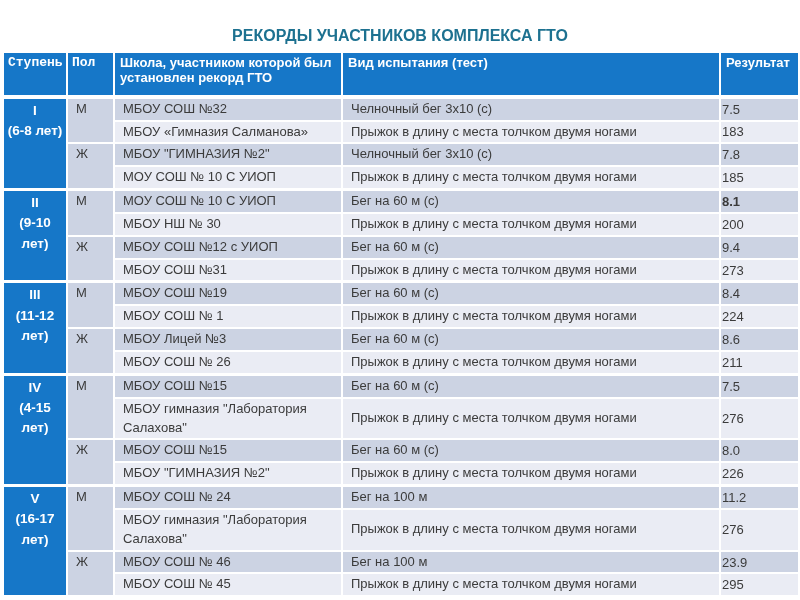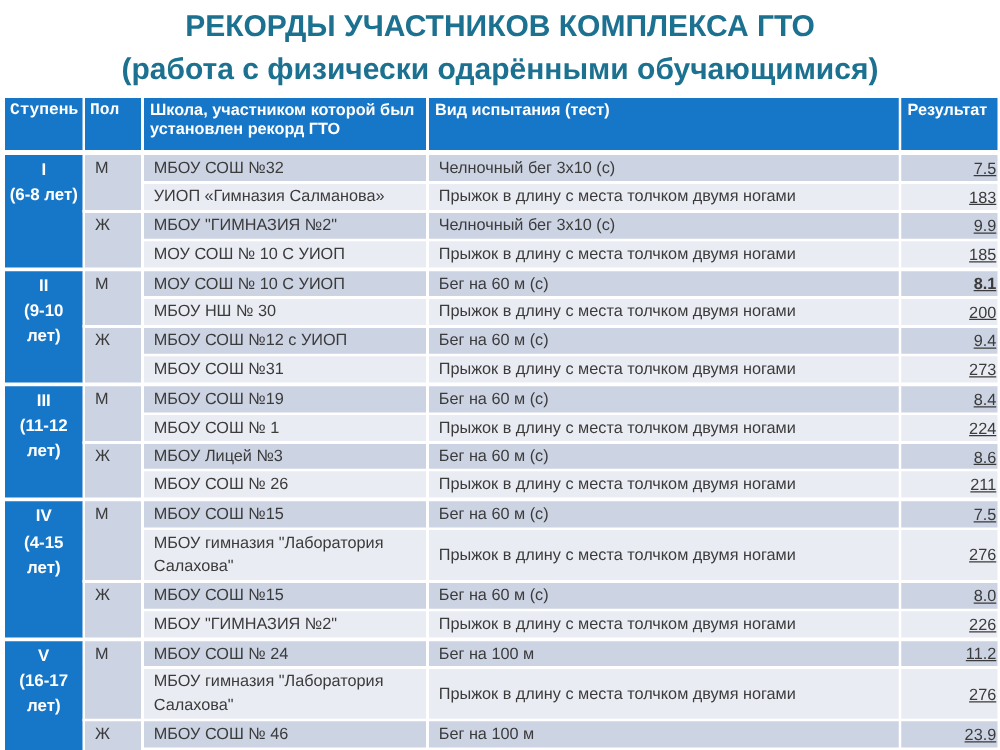--- a/index.html
+++ b/index.html
@@ -7,23 +7,24 @@
     width:800px;height:600px;background:#ffffff;overflow:hidden;
     font-family:"Liberation Sans","DejaVu Sans",sans-serif;
     -webkit-font-smoothing:antialiased;
   }
   .slide{width:800px;height:600px;position:relative;}
 
   .title{
     text-align:center;
     color:var(--title-teal,#1d7190);
     font-weight:bold;
-    font-size:24px;
+    font-size:16px;
     line-height:1.42;
     padding-top:5px;
+    margin-top:20px;
   }
 
   table.records{
     border-collapse:collapse;
     table-layout:fixed;
     width:796px;
     margin:3px 0 0 2px;
     font-size:13px;
     color:#3b3b3b;
   }
@@ -62,37 +63,35 @@
     background:var(--stripe-dark,#ccd3e3);
     vertical-align:top;
     padding:2px 0 0 8px;
   }
   td.cell-school,td.cell-test{
     padding:1px 4px 1px 8px;
     vertical-align:middle;
     line-height:1.45;
   }
   td.cell-result{
-    text-align:right;
+    text-align:left;
     vertical-align:middle;
-    text-decoration:underline;
   }
   tr.data-row{height:21px;}
   tr.stripe-dark td.striped{background:var(--stripe-dark,#ccd3e3);}
   tr.stripe-light td.striped{background:var(--stripe-light,#eaecf4);}
   tr.group-start td{border-top-width:3px;}
   .bold-result{font-weight:bold;}
 </style>
 </head>
 <body>
 
 <div class="slide">
   <div class="title">
     <div>РЕКОРДЫ УЧАСТНИКОВ КОМПЛЕКСА ГТО</div>
-    <div>(работа с физически одарёнными обучающимися)</div>
   </div>
 
   <table class="records">
     <colgroup>
       <col class="c-stage">
         <col class="c-gender">
         <col class="c-school">
         <col class="c-test">
         <col class="c-result">
     </colgroup>
@@ -109,29 +108,29 @@
         <td class="stage-cell" rowspan="4">
           <div>I</div>
           <div>(6-8 лет)</div>
         </td>
         <td class="gender-cell" rowspan="2">М</td>
         <td class="cell-school striped">МБОУ СОШ №32</td>
         <td class="cell-test striped">Челночный бег 3х10 (с)</td>
         <td class="cell-result striped">7.5</td>
       </tr>
       <tr class="data-row stripe-light">
-        <td class="cell-school striped">УИОП «Гимназия Салманова»</td>
+        <td class="cell-school striped">МБОУ «Гимназия Салманова»</td>
         <td class="cell-test striped">Прыжок в длину с места толчком двумя ногами</td>
         <td class="cell-result striped">183</td>
       </tr>
       <tr class="data-row stripe-dark">
         <td class="gender-cell" rowspan="2">Ж</td>
         <td class="cell-school striped">МБОУ "ГИМНАЗИЯ №2"</td>
         <td class="cell-test striped">Челночный бег 3х10 (с)</td>
-        <td class="cell-result striped">9.9</td>
+        <td class="cell-result striped">7.8</td>
       </tr>
       <tr class="data-row stripe-light">
         <td class="cell-school striped">МОУ СОШ № 10 С УИОП</td>
         <td class="cell-test striped">Прыжок в длину с места толчком двумя ногами</td>
         <td class="cell-result striped">185</td>
       </tr>
 
       <tr class="data-row stripe-dark group-start">
         <td class="stage-cell" rowspan="4">
           <div>II</div>

